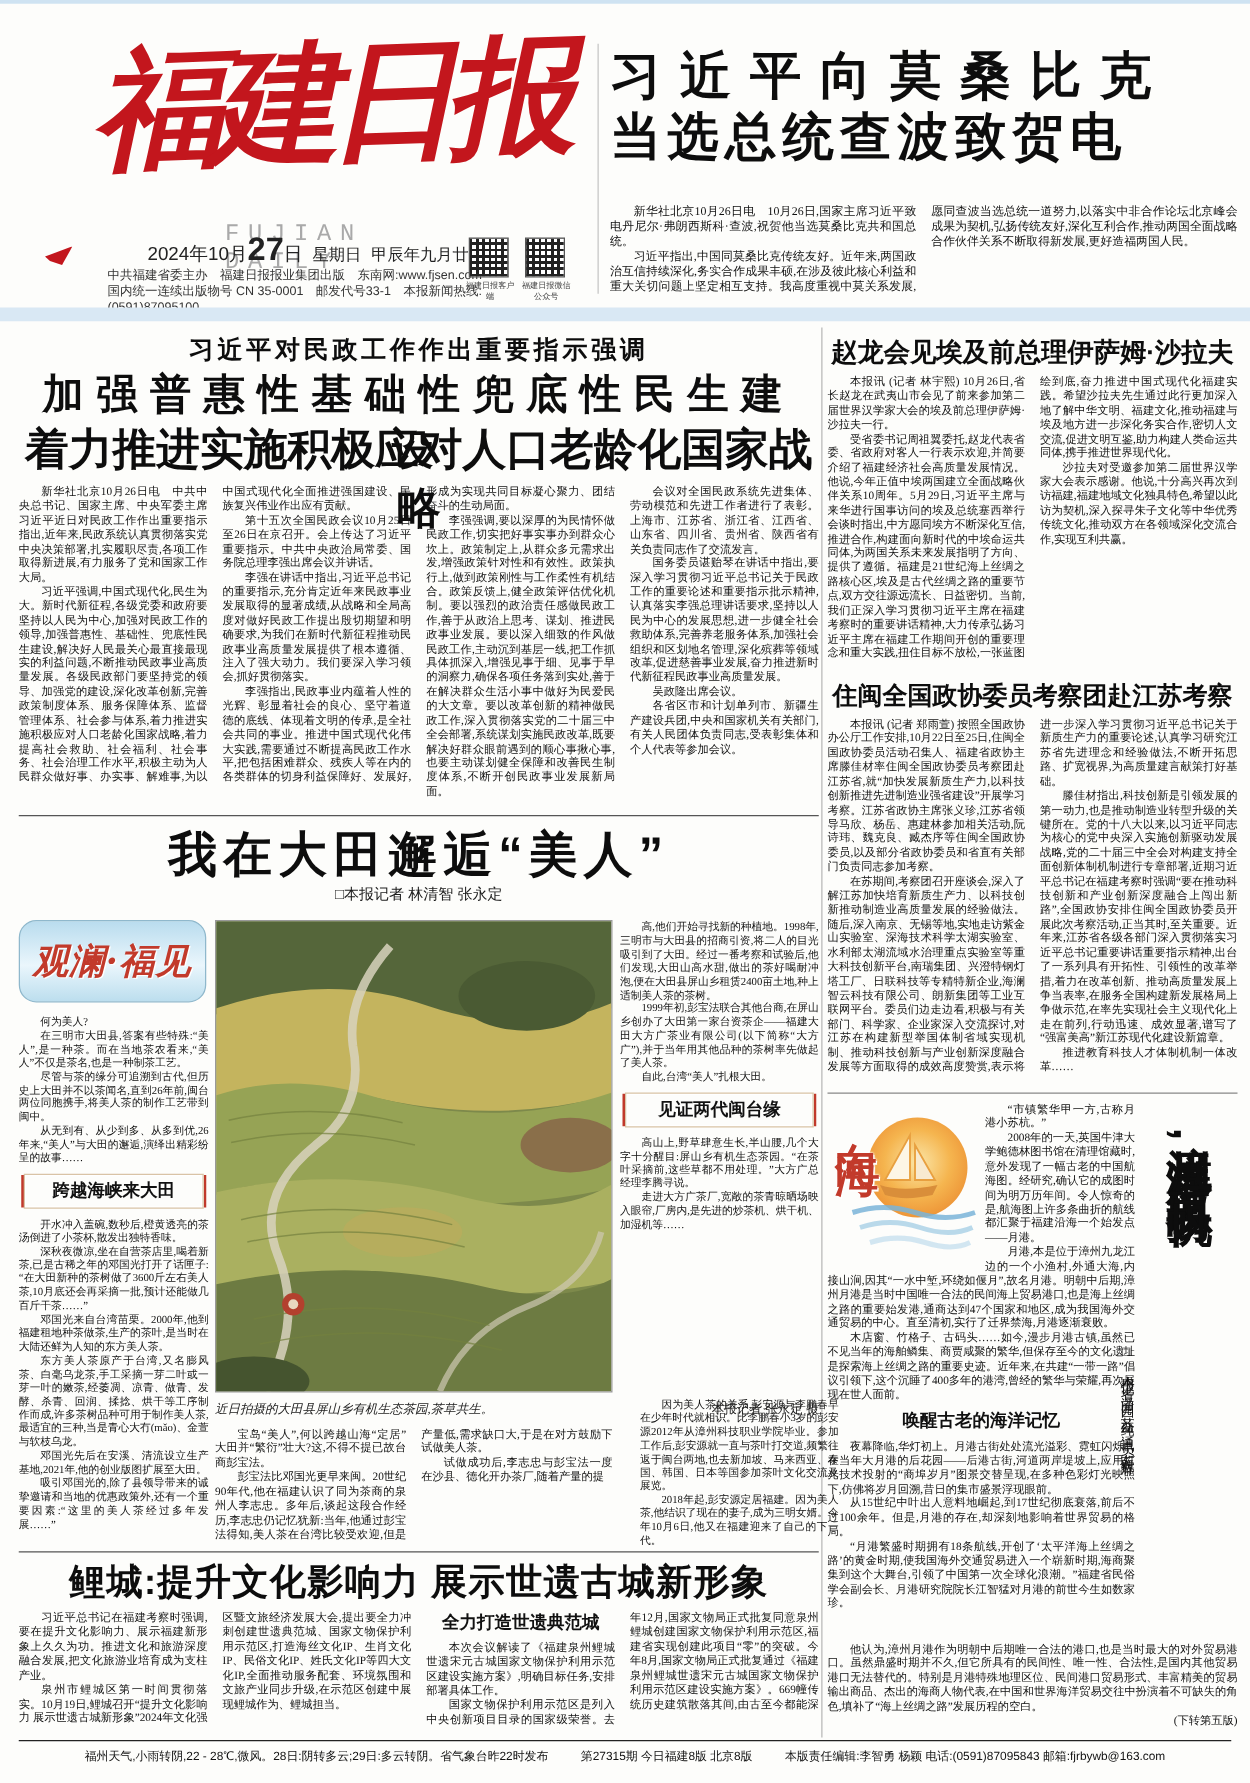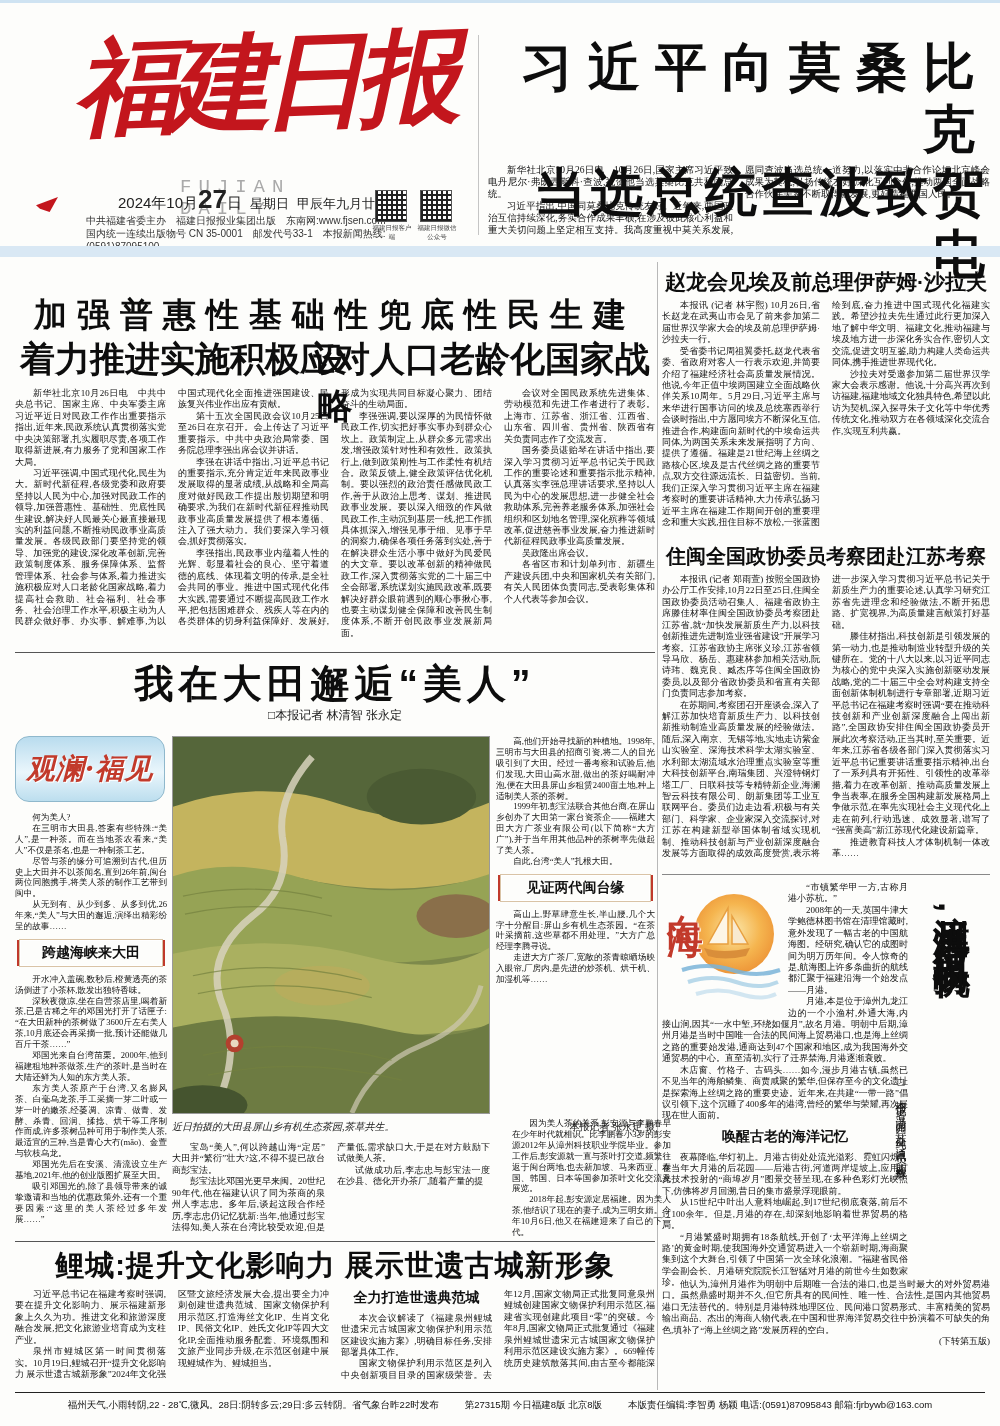--- a/index.html
+++ b/index.html
@@ -35,21 +35,21 @@
   .cols-4 { column-count:4; column-gap:12px; column-fill:auto; }
   .subhead-box { border:1px solid #d9c3a6; box-shadow:inset 0 0 0 1px #fff, -3px 0 0 -1px #c0392b, 3px 0 0 -1px #c0392b;
         text-align:center; font-family:"Liberation Sans",sans-serif; font-weight:bold; font-size:14px;
         padding:4px 2px; margin:7px 4px; break-inside:avoid; text-indent:0; }
   .subhead-plain { text-align:center; font-family:"Liberation Sans",sans-serif; font-weight:bold; font-size:14px; margin:6px 0; text-indent:0; break-inside:avoid; }
   .jump { text-align:right; font-size:9px; text-indent:0; }
   .h-rule { position:absolute; background:#555; height:1px; }
   .v-rule { position:absolute; background:#b8b8b8; width:1px; }
 
   
-  .topstory-h { position:absolute; left:488px; top:36px; width:502px; text-align:right; font-size:52px; line-height:1.2; }
+  .topstory-h { position:absolute; left:488px; top:36px; width:502px; text-align:left; font-size:41px; line-height:1.2; }
   .topstory-h .l1 { letter-spacing:15px; display:block; }
   .topstory-h .l2 { letter-spacing:5px; display:block; }
   .topstory-body { position:absolute; left:488px; top:164px; width:502px; height:74px; font-size:9.5px; }
 
   
   .kicker { position:absolute; left:15px; top:266px; width:640px; text-align:center; font-size:20px; letter-spacing:3px; }
   .mainh1 { position:absolute; left:15px; top:293px; width:640px; text-align:center; font-size:33px; letter-spacing:10px; }
   .mainh2 { position:absolute; left:15px; top:336px; width:640px; text-align:center; font-size:35px; letter-spacing:0px; }
   .main-body { position:absolute; left:15px; top:388px; width:640px; height:260px; }
 
@@ -82,21 +82,21 @@
   
   .xh-text { position:absolute; left:662px; top:882px; width:246px; height:428px; font-size:9px; }
   .xh-logo { float:left; width:120px; height:126px; margin:0 6px 4px 0; position:relative; }
   .xh-chars { position:absolute; left:0; top:4px; height:118px; writing-mode:vertical-rl;
         color:#c23a2b; font-weight:bold; font-size:36px; font-family:"DejaVu Serif",serif;
         text-shadow:0 0 2px #fff,0 0 2px #fff,1px 1px 0 #fff; letter-spacing:8px; }
   .xh-byline { position:absolute; left:884px; top:1076px; width:24px; height:234px; writing-mode:vertical-rl;
         font-size:11px; letter-spacing:3px; font-family:"Liberation Sans",sans-serif; color:#111; }
   .xh-headline { position:absolute; left:912px; top:886px; width:78px; height:424px; writing-mode:vertical-rl;
         font-size:37px; letter-spacing:4px; line-height:78px; text-align:left; overflow:hidden; }
-  .xh-bottom { position:absolute; left:662px; top:1279px; width:328px; height:76px; font-size:9px; }
+  .xh-bottom { position:absolute; left:662px; top:1314px; width:328px; height:76px; font-size:9px; }
 
   
   .foot-line { position:absolute; left:15px; top:1392px; width:970px; height:1px; background:#222; }
   .footer { position:absolute; left:15px; top:1399px; width:970px; display:flex; justify-content:center; gap:26px;
         font-size:9.5px; font-family:"Liberation Sans",sans-serif; color:#111; white-space:nowrap; }
 </style>
 </head>
 <body>
 
 <div class="page">
@@ -123,20 +123,21 @@
     <span class="l2">当选总统查波致贺电</span>
   </div>
   <div class="topstory-body body-text cols-2">
       <p>新华社北京10月26日电　10月26日,国家主席习近平致电丹尼尔·弗朗西斯科·查波,祝贺他当选莫桑比克共和国总统。</p>
       <p>习近平指出,中国同莫桑比克传统友好。近年来,两国政治互信持续深化,务实合作成果丰硕,在涉及彼此核心利益和重大关切问题上坚定相互支持。我高度重视中莫关系发展,愿同查波当选总统一道努力,以落实中非合作论坛北京峰会成果为契机,弘扬传统友好,深化互利合作,推动两国全面战略合作伙伴关系不断取得新发展,更好造福两国人民。</p>
     </div>
 
   <div class="band"></div>
   <div class="v-rule" style="left:657px;top:262px;height:1128px"></div>
 
+  <div class="kicker heads">习近平对民政工作作出重要指示强调</div>
   <div class="mainh1 heads">加强普惠性基础性兜底性民生建设</div>
   <div class="mainh2 heads">着力推进实施积极应对人口老龄化国家战略</div>
   <div class="main-body body-text cols-4">
       <p>新华社北京10月26日电　中共中央总书记、国家主席、中央军委主席习近平近日对民政工作作出重要指示指出,近年来,民政系统认真贯彻落实党中央决策部署,扎实履职尽责,各项工作取得新进展,有力服务了党和国家工作大局。</p>
       <p>习近平强调,中国式现代化,民生为大。新时代新征程,各级党委和政府要坚持以人民为中心,加强对民政工作的领导,加强普惠性、基础性、兜底性民生建设,解决好人民最关心最直接最现实的利益问题,不断推动民政事业高质量发展。各级民政部门要坚持党的领导、加强党的建设,深化改革创新,完善政策制度体系、服务保障体系、监督管理体系、社会参与体系,着力推进实施积极应对人口老龄化国家战略,着力提高社会救助、社会福利、社会事务、社会治理工作水平,积极主动为人民群众做好事、办实事、解难事,为以中国式现代化全面推进强国建设、民族复兴伟业作出应有贡献。</p>
       <p>第十五次全国民政会议10月25日至26日在京召开。会上传达了习近平重要指示。中共中央政治局常委、国务院总理李强出席会议并讲话。</p>
       <p>李强在讲话中指出,习近平总书记的重要指示,充分肯定近年来民政事业发展取得的显著成绩,从战略和全局高度对做好民政工作提出殷切期望和明确要求,为我们在新时代新征程推动民政事业高质量发展提供了根本遵循、注入了强大动力。我们要深入学习领会,抓好贯彻落实。</p>
       <p>李强指出,民政事业内蕴着人性的光辉、彰显着社会的良心、坚守着道德的底线、体现着文明的传承,是全社会共同的事业。推进中国式现代化伟大实践,需要通过不断提高民政工作水平,把包括困难群众、残疾人等在内的各类群体的切身利益保障好、发展好,形成为实现共同目标凝心聚力、团结奋斗的生动局面。</p>
       <p>李强强调,要以深厚的为民情怀做民政工作,切实把好事实事办到群众心坎上。政策制定上,从群众多元需求出发,增强政策针对性和有效性。政策执行上,做到政策刚性与工作柔性有机结合。政策反馈上,健全政策评估优化机制。要以强烈的政治责任感做民政工作,善于从政治上思考、谋划、推进民政事业发展。要以深入细致的作风做民政工作,主动沉到基层一线,把工作抓具体抓深入,增强见事于细、见事于早的洞察力,确保各项任务落到实处,善于在解决群众生活小事中做好为民爱民的大文章。要以改革创新的精神做民政工作,深入贯彻落实党的二十届三中全会部署,系统谋划实施民政改革,既要解决好群众眼前遇到的顺心事揪心事,也要主动谋划健全保障和改善民生制度体系,不断开创民政事业发展新局面。</p>
       <p>会议对全国民政系统先进集体、劳动模范和先进工作者进行了表彰。上海市、江苏省、浙江省、江西省、山东省、四川省、贵州省、陕西省有关负责同志作了交流发言。</p>

